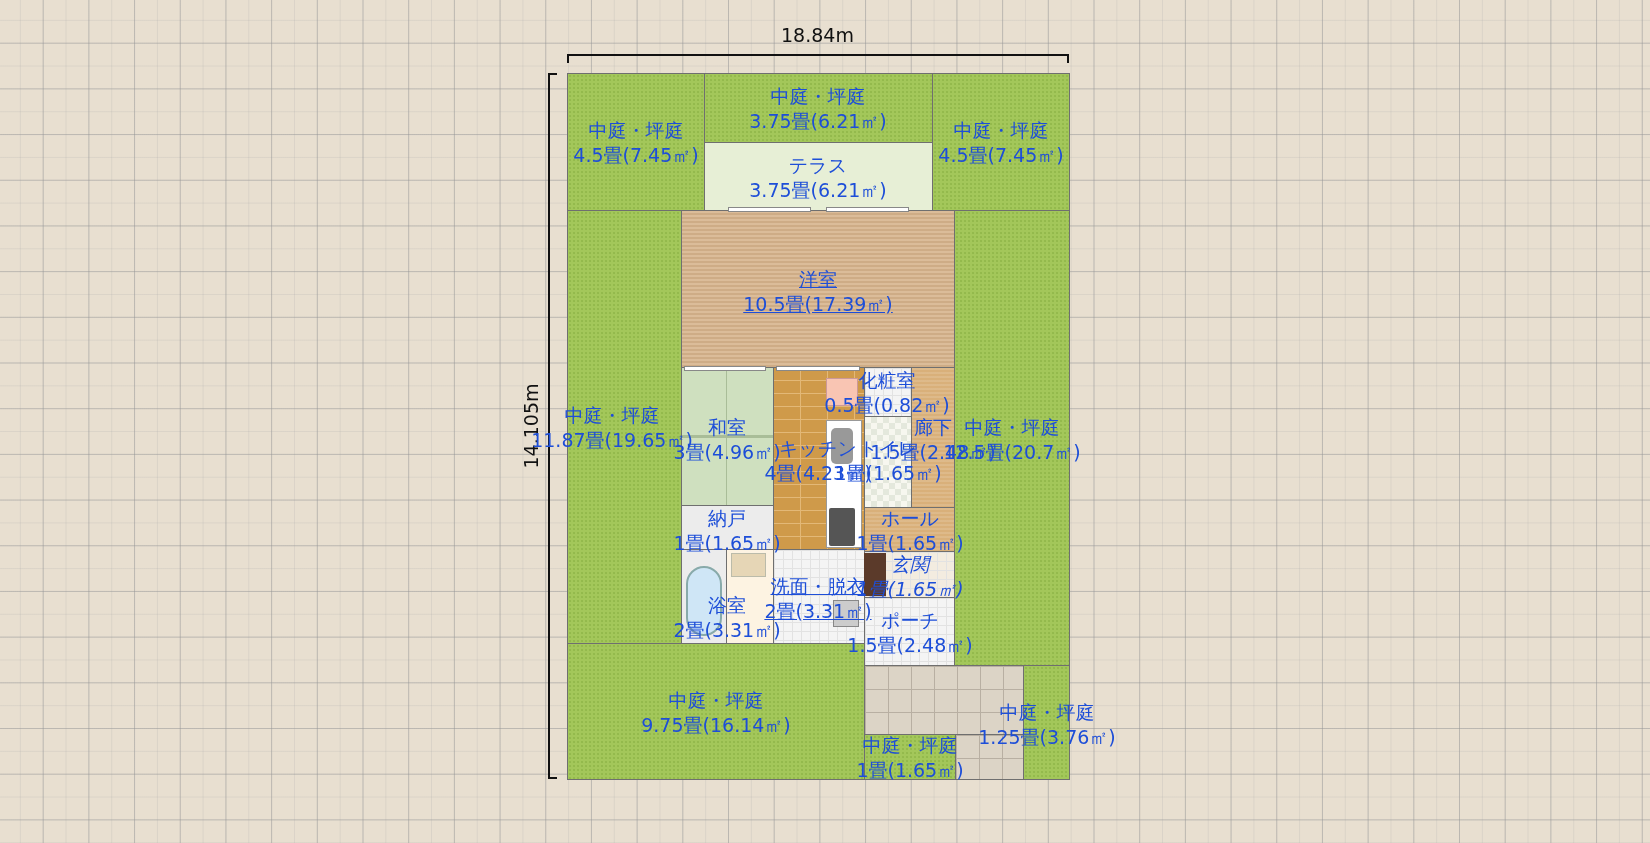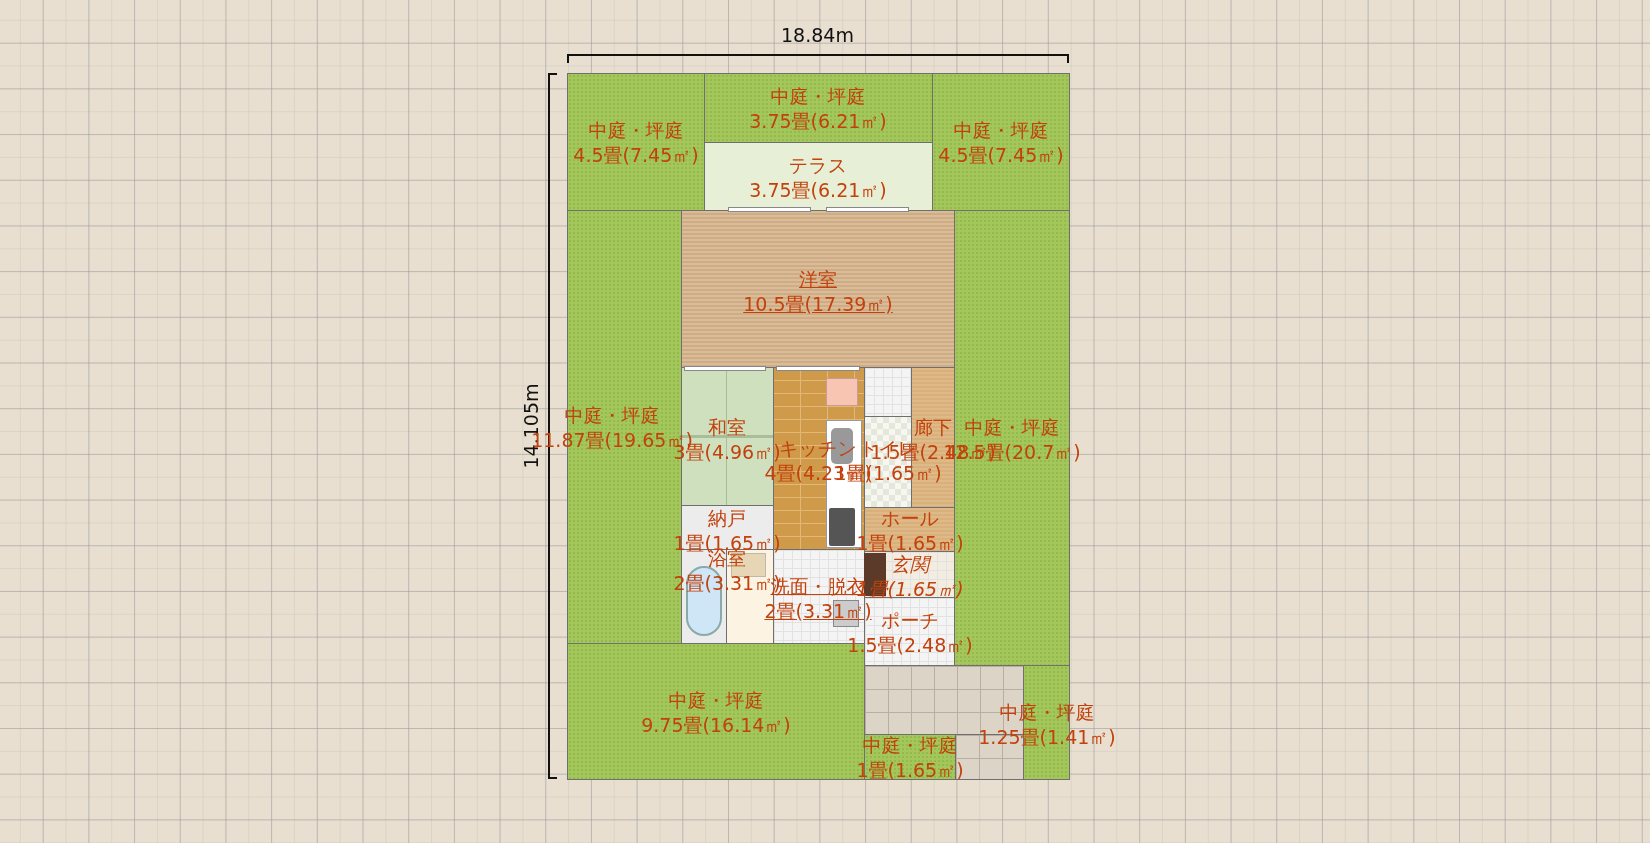--- a/index.html
+++ b/index.html
@@ -58,21 +58,21 @@
     background-image:
       linear-gradient(to right, #b8afa2 1px, transparent 1px),
       linear-gradient(to bottom, #b8afa2 1px, transparent 1px);
     background-size: 23px 23px;
   }
   .gray { background:#ececec; }
   .cream { background:#fdf3e2; }
   .hall { background-color:#d9b07a; background-image: repeating-linear-gradient(to bottom, rgba(255,255,255,0.12) 0 2px, transparent 2px 4px); }
   .label {
     position:absolute; transform:translate(-50%, -50%);
-    text-align:center; color:#c2410c; font-size:19px; line-height:25px;
+    text-align:center; color:#1d4ed8; font-size:19px; line-height:25px;
     white-space:nowrap; pointer-events:none;
   }
   .label span { display:block; }
   .dim-h { position:absolute; border-top:2px solid #111; }
   .dim-h::before, .dim-h::after { content:""; position:absolute; top:-2px; width:2px; height:9px; background:#111; }
   .dim-h::before { left:0; } .dim-h::after { right:0; }
   .dim-v { position:absolute; border-left:2px solid #111; }
   .dim-v::before, .dim-v::after { content:""; position:absolute; left:-2px; height:2px; width:9px; background:#111; }
   .dim-v::before { top:0; } .dim-v::after { bottom:0; }
   .dim-text { position:absolute; color:#111; font-size:19px; }
@@ -156,20 +156,24 @@
       <span>10.5畳(17.39㎡)</span>
     </div>
   <div class="label" style="left:612px; top:428px;">
       <span>中庭・坪庭</span>
       <span>11.87畳(19.65㎡)</span>
     </div>
   <div class="label" style="left:727px; top:440px;">
       <span>和室</span>
       <span>3畳(4.96㎡)</span>
     </div>
+  <div class="label" style="left:887px; top:393px;">
+      <span>化粧室</span>
+      <span>0.5畳(0.82㎡)</span>
+    </div>
   <div class="label" style="left:818px; top:461px;">
       <span>キッチン</span>
       <span>4畳(4.23㎡)</span>
     </div>
   <div class="label" style="left:888px; top:461px;">
       <span>トイレ</span>
       <span>1畳(1.65㎡)</span>
     </div>
   <div class="label" style="left:933px; top:440px;">
       <span>廊下</span>
@@ -184,21 +188,21 @@
       <span>1畳(1.65㎡)</span>
     </div>
   <div class="label" style="left:910px; top:531px;">
       <span>ホール</span>
       <span>1畳(1.65㎡)</span>
     </div>
   <div class="label" style="left:910px; top:577px;font-style:italic;">
       <span>玄関</span>
       <span>1畳(1.65㎡)</span>
     </div>
-  <div class="label" style="left:727px; top:571px;">
+  <div class="label" style="left:727px; top:618px;">
       <span>浴室</span>
       <span>2畳(3.31㎡)</span>
     </div>
   <div class="label" style="left:818px; top:599px;text-decoration:underline;">
       <span>洗面・脱衣</span>
       <span>2畳(3.31㎡)</span>
     </div>
   <div class="label" style="left:910px; top:633px;">
       <span>ポーチ</span>
       <span>1.5畳(2.48㎡)</span>
@@ -206,15 +210,15 @@
   <div class="label" style="left:716px; top:713px;">
       <span>中庭・坪庭</span>
       <span>9.75畳(16.14㎡)</span>
     </div>
   <div class="label" style="left:910px; top:758px;">
       <span>中庭・坪庭</span>
       <span>1畳(1.65㎡)</span>
     </div>
   <div class="label" style="left:1047px; top:725px;">
       <span>中庭・坪庭</span>
-      <span>1.25畳(1.41㎡)</span>
+      <span>1.25畳(3.76㎡)</span>
     </div>
 </div>
 
 </body></html>

